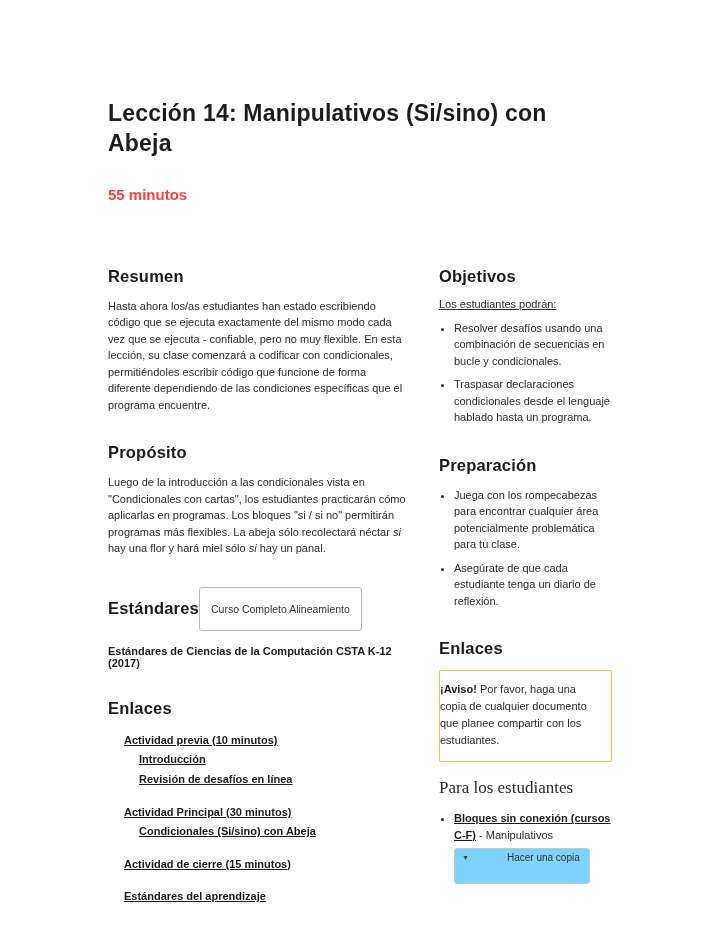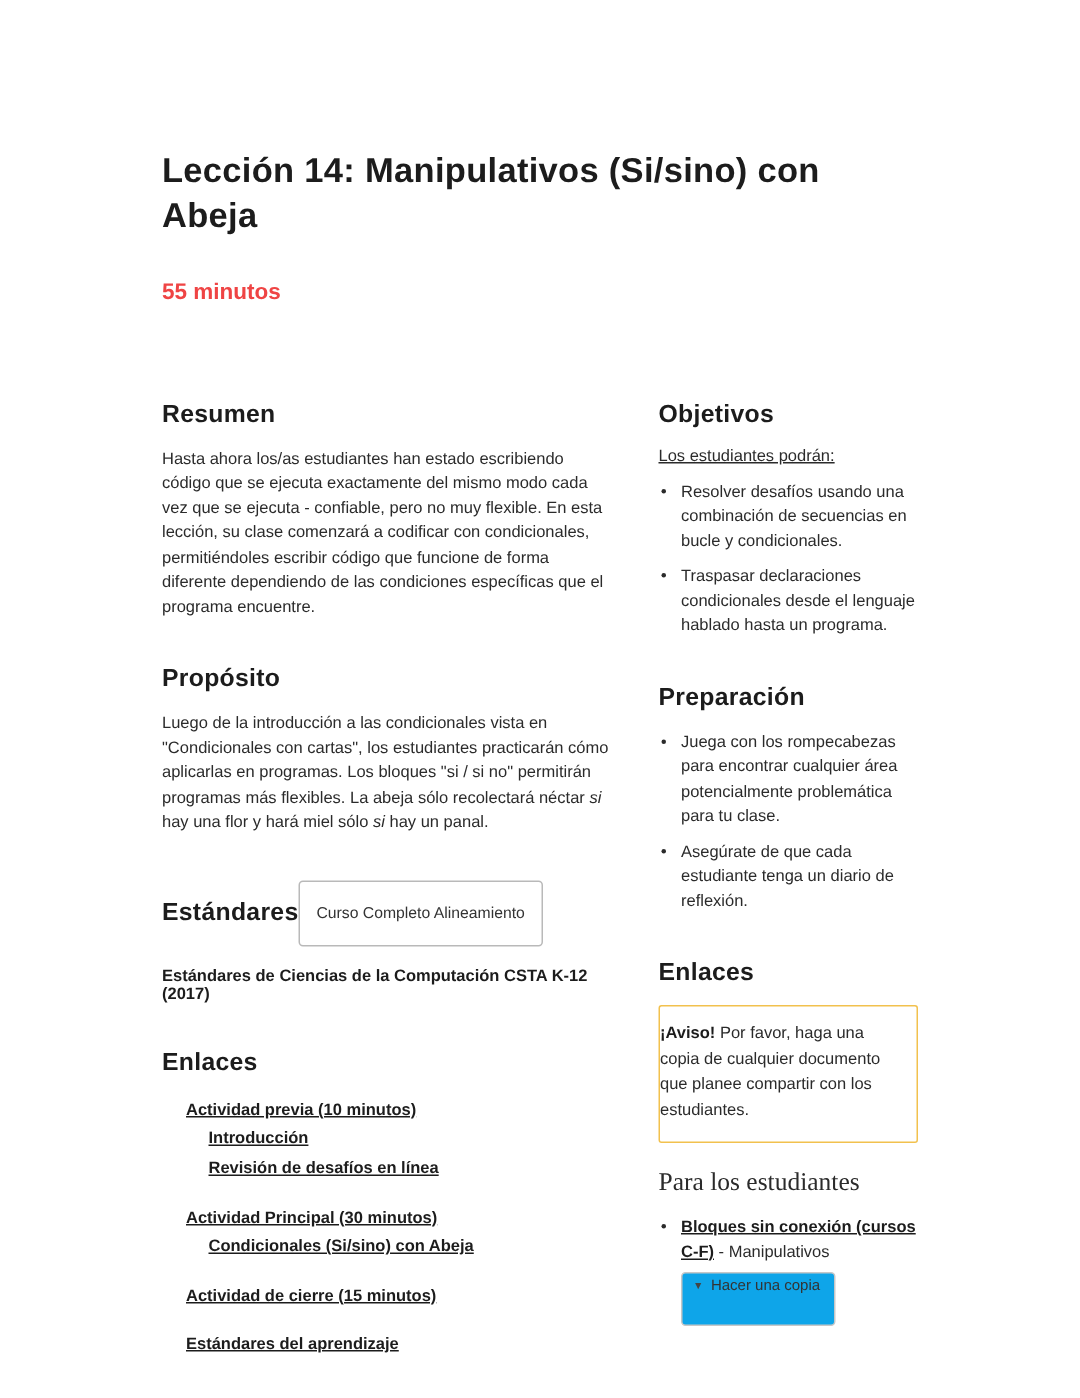--- a/index.html
+++ b/index.html
@@ -60,23 +60,23 @@
     margin-bottom: 16px;
   }
   .notice-bold { font-weight: bold; color: #1c1c1c; }
 
   .students-label { font-size: 17px; margin-bottom: 12px; font-family: Liberation Serif, serif; }
   .student-link { font-weight: bold; color: #1c1c1c; text-decoration: underline; cursor: pointer; }
 
   .copy-btn {
     display: inline-flex; align-items: center;
     font-family: "Liberation Sans", sans-serif;
-    font-size: 10px; color: #333; background: #0ea5e9;
+    font-size: 10px; color: #333; background: #7dd3fc;
     border: 1px solid #c7c7c7; border-radius: 3px;
-    padding: 3px 9px 20px 7px; margin-top: 5px; cursor: pointer;
+    padding: 3px 9px 20px 7px; margin-top: 5px; cursor: pointer; gap: 33px;
   }
   .copy-caret { font-size: 7px; margin-right: 5px; color: #444; }
 </style>
 </head>
 <body>
 
 <div class="page">
 
   <h1 class="page-title">Lección 14: Manipulativos (Si/sino) con Abeja</h1>
   <div class="duration">55 minutos</div>

